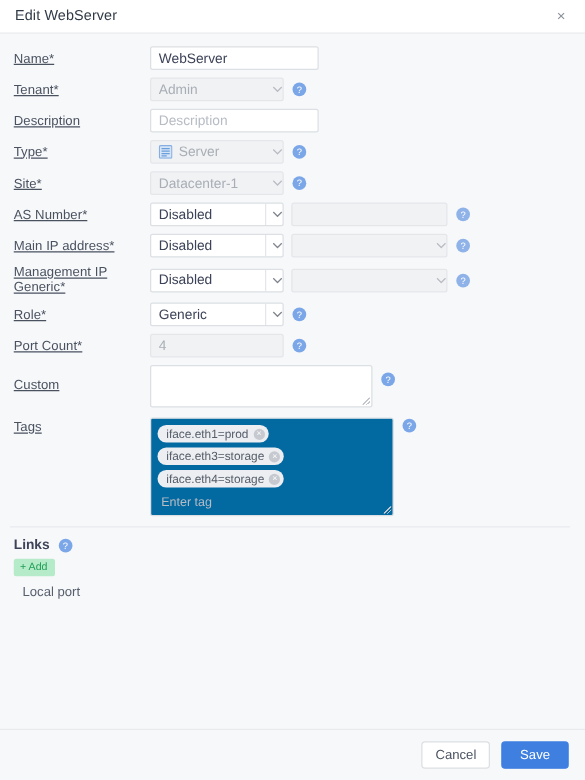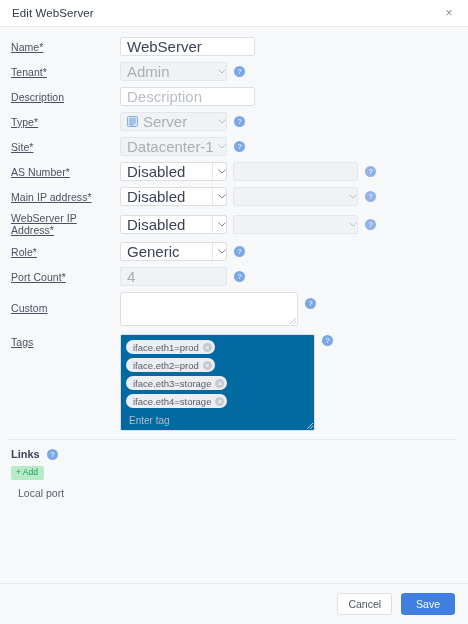--- a/index.html
+++ b/index.html
@@ -82,21 +82,21 @@
     align-items: center;
     flex: 1 1 auto;
     min-width: 0;
   }
   
   .inp {
     height: 19px;
     border: 1px solid #dcdfe4;
     border-radius: 2px;
     background: #ffffff;
-    font-size: 15px;
+    font-size: 11px;
     color: #3c4257;
     padding: 0 6px;
     box-sizing: border-box;
     display: flex;
     align-items: center;
     font-family: "Liberation Sans", sans-serif;
     overflow: hidden;
     white-space: nowrap;
   }
   .inp.placeholder { color: #b7bcc4; }
@@ -432,21 +432,21 @@
             <svg width="8" height="5" viewBox="0 0 8 5">
                 <path d="M0.6 0.6 L4 4 L7.4 0.6" fill="none" stroke="#b8bcc3" stroke-width="1"></path>
               </svg>
           </span>
         </div>
         <div class="info dim">?</div>
       </div>
     </div>
 
     <div class="form-row">
-      <div class="lbl">WebServer IP Address*</div>
+      <div class="lbl">Management IP Generic*</div>
       <div class="ctl">
         <div class="inp w-sel sel">
           <span class="txt">Disabled</span>
           <span class="chev">
             <svg width="8" height="5" viewBox="0 0 8 5">
                 <path d="M0.6 0.6 L4 4 L7.4 0.6" fill="none" stroke="#7f858e" stroke-width="1"></path>
               </svg>
           </span>
         </div>
         <div class="inp w-ip disabled sel" style="margin-left:6px;">
@@ -491,23 +491,20 @@
         <div class="info" style="margin-top:6px;">?</div>
       </div>
     </div>
 
     <div class="form-row top">
       <div class="lbl" style="padding-top:2px;">Tags</div>
       <div class="ctl" style="align-items:flex-start;">
         <div class="tagbox">
           <span class="tag">
               <span>iface.eth1=prod</span>
-              <span class="x">×</span>
-            </span><span class="tag">
-              <span>iface.eth2=prod</span>
               <span class="x">×</span>
             </span><span class="tag">
               <span>iface.eth3=storage</span>
               <span class="x">×</span>
             </span><span class="tag">
               <span>iface.eth4=storage</span>
               <span class="x">×</span>
             </span>
           <span class="tag-input">Enter tag</span>
         </div>

